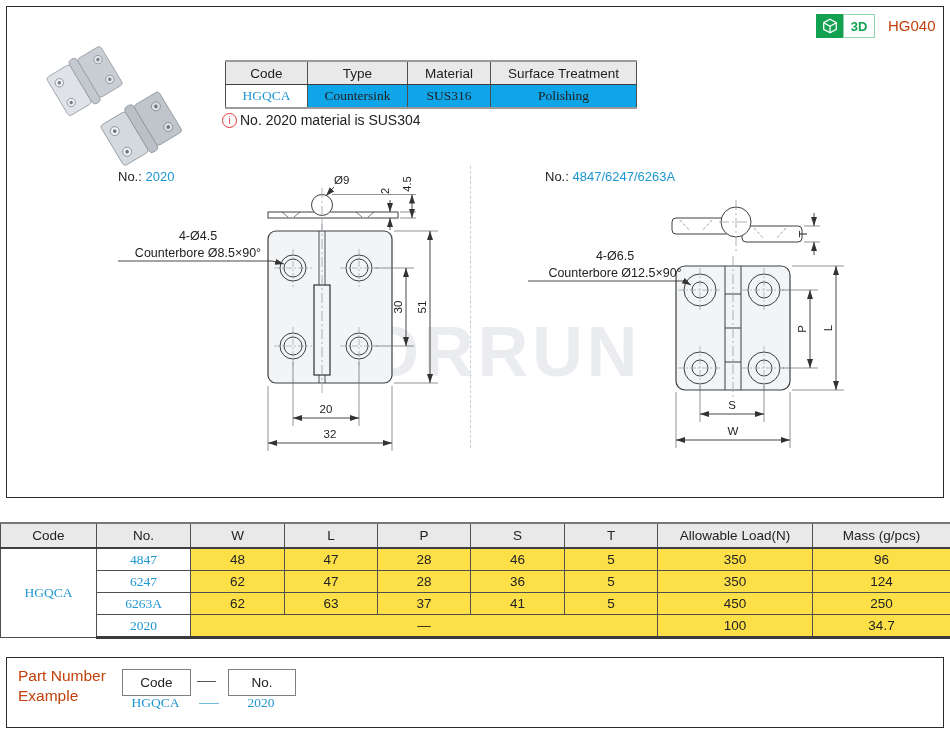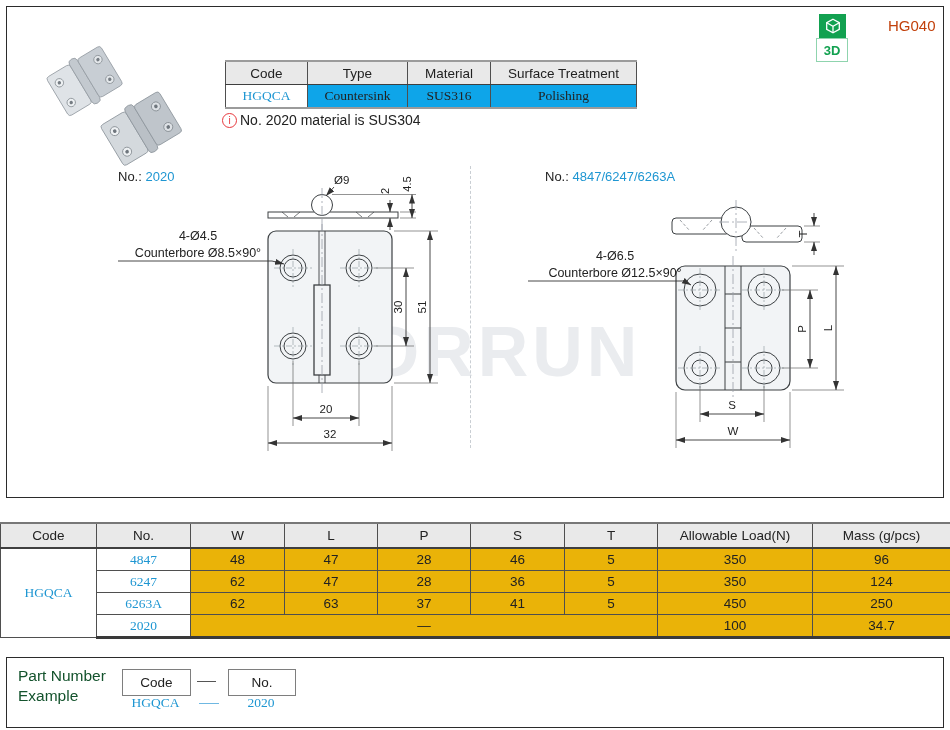--- a/index.html
+++ b/index.html
@@ -4,21 +4,21 @@
 <style>
   html,body{margin:0;padding:0;background:#fff;}
   #page{position:relative;width:950px;height:730px;background:#fff;
         font-family:"Liberation Sans",sans-serif;color:#222;overflow:hidden;}
   .abs{position:absolute;}
 
   
   .top-box{left:6px;top:6px;width:936px;height:490px;border:1.5px solid #2b2b2b;}
 
   
-  .badge-wrap{left:816px;top:14px;display:flex;align-items:center;gap:0;flex-direction:column;}
+  .badge-wrap{left:816px;top:14px;display:flex;align-items:center;gap:0;}
   .badge-cube{width:26px;height:22px;background:#12a150;display:flex;align-items:center;justify-content:center;border:1.5px solid #12a150;border-right:none;}
   .badge-3d{width:30px;height:22px;border:1.5px solid #8fd4ae;display:flex;align-items:center;justify-content:center;
             color:#12a150;font-size:13px;font-weight:bold;background:#fff;}
   .page-code{left:888px;top:15px;font-size:15px;color:#c2410c;line-height:22px;}
 
   
   .spec-table{left:225px;top:60px;border-collapse:collapse;table-layout:fixed;
               border-top:2px solid #9b9b9b;border-bottom:2px solid #9b9b9b;}
   .spec-table th,.spec-table td{border:1px solid #4f4f4f;text-align:center;font-weight:normal;
               font-size:13.5px;height:22px;padding:0 4px;}
@@ -39,26 +39,26 @@
 
   .drawing{z-index:1;}
   svg text{font-family:"Liberation Sans",sans-serif;fill:#222;}
 
   
   .main-table{left:0;top:522px;width:950px;border-collapse:collapse;table-layout:fixed;}
   .main-table th,.main-table td{border:1px solid #4f4f4f;text-align:center;font-weight:normal;
               font-size:13.5px;padding:0;}
   .main-table th{background:#e9e9e9;height:23px;border-top:2px solid #777;border-bottom:2px solid #3f3f3f;}
   .main-table td{height:21px;background:#fff;}
-  .main-table td.v{background:#eab308;text-align:center;}
+  .main-table td.v{background:#fde047;text-align:center;}
   .main-table tr.last td{border-bottom:3px solid #3a3a3a;}
 
   
   .part-box{left:6px;top:657px;width:936px;height:69px;border:1.5px solid #2b2b2b;}
-  .part-title{left:18px;top:666px;font-size:15.5px;line-height:20px;color:#14532d;}
+  .part-title{left:18px;top:666px;font-size:15.5px;line-height:20px;color:#c2410c;}
   .pn-code-box{left:122px;top:669px;width:67px;height:25px;border:1.5px solid #7e7e7e;
                display:flex;align-items:center;justify-content:center;font-size:13.5px;background:#fff;}
   .pn-no-box{left:228px;top:669px;width:66px;height:25px;border:1.5px solid #7e7e7e;
              display:flex;align-items:center;justify-content:center;font-size:13.5px;background:#fff;}
   .pn-dash{left:197px;top:681px;width:19px;height:0;border-top:1.5px solid #555;}
   .pn-dash-blue{left:199px;top:703px;width:20px;height:0;border-top:1.5px solid #6fb8e2;}
   .pn-ex-code{left:122px;top:695px;width:67px;text-align:center;font-size:13.5px;}
   .pn-ex-no{left:228px;top:695px;width:66px;text-align:center;font-size:13.5px;}
 </style>
 </head>

